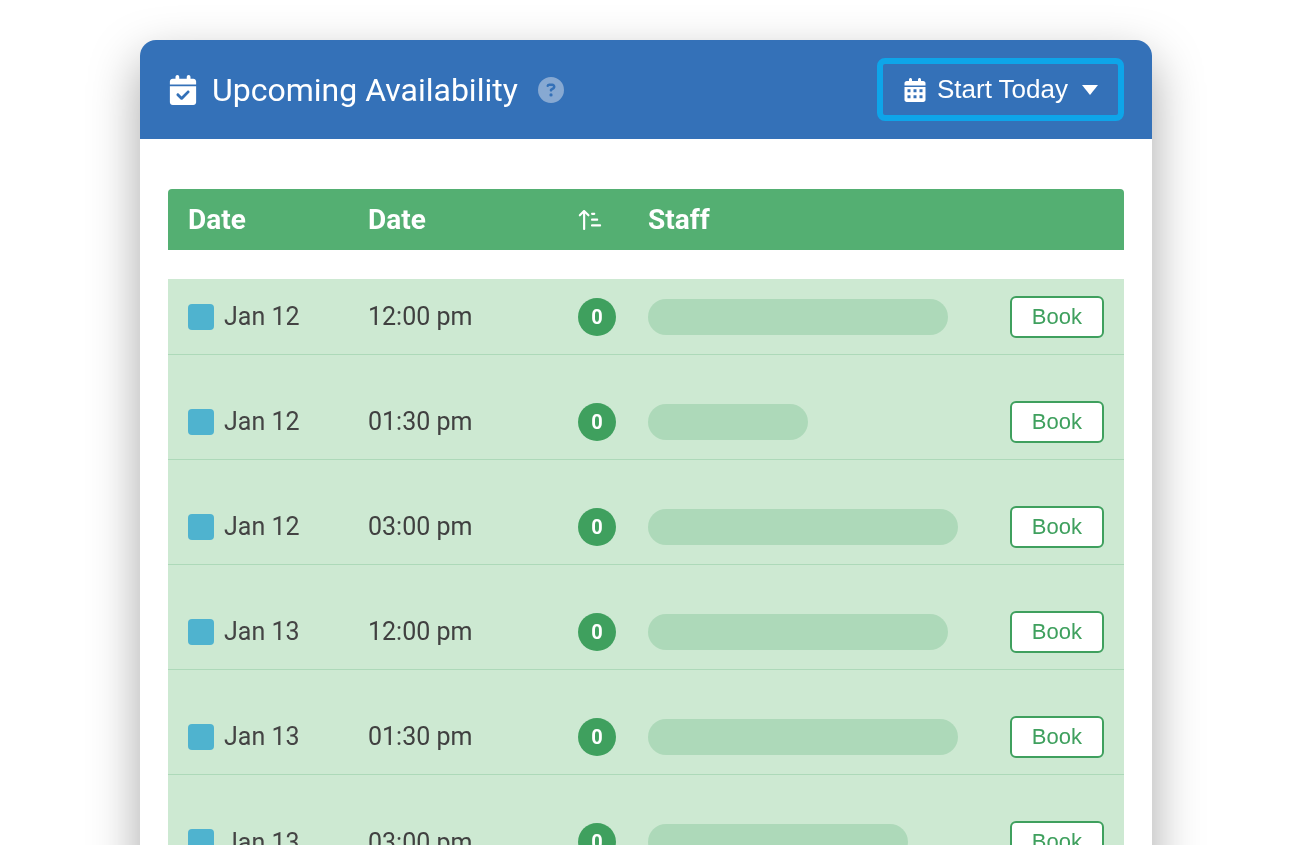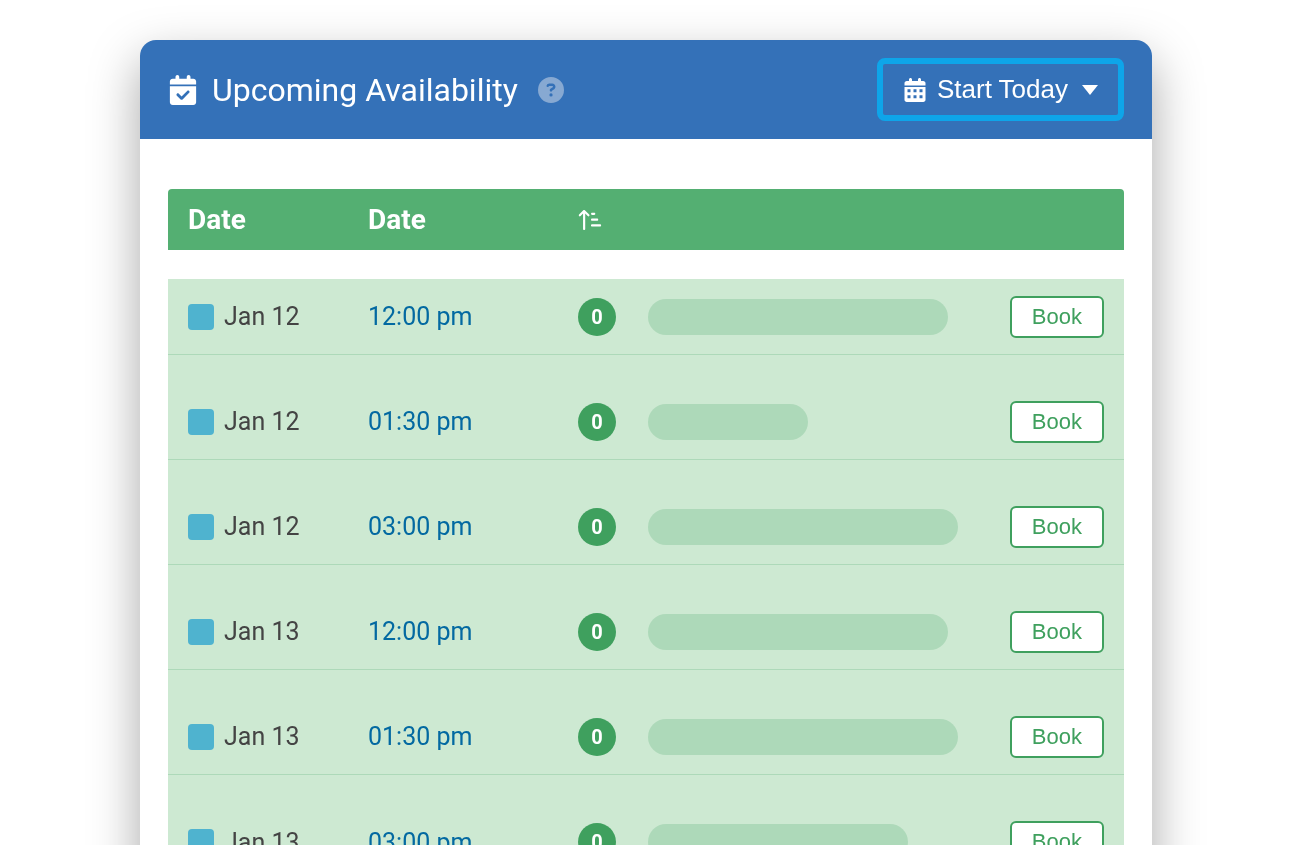--- a/index.html
+++ b/index.html
@@ -125,21 +125,21 @@
     }
     .color-swatch {
       width: 26px;
       height: 26px;
       background: #4FB3CF;
       border-radius: 4px;
       flex-shrink: 0;
     }
     .time-cell {
       font-size: 25px;
-      color: #0369a1;
+      color: #404040;
     }
     .badge-cell {
       display: flex;
       align-items: center;
     }
     .count-badge {
       background: #3FA05E;
       color: #fff;
       border-radius: 50%;
       width: 38px;
@@ -200,20 +200,21 @@
   <div class="panel-body">
     <div class="table-container">
       <div class="table-head">
         <div>Date</div>
         <div>Date</div>
         <div>
           <svg class="sort-icon" viewBox="0 0 576 512">
             <path d="M151 41c-9.4-9.4-24.6-9.4-33.9 0L23 135c-9.4 9.4-9.4 24.6 0 33.9s24.6 9.4 33.9 0l55-55V456c0 13.3 10.7 24 24 24s24-10.7 24-24V113.9l55 55c9.4 9.4 24.6 9.4 33.9 0s9.4-24.6 0-33.9L151 41zM312 96c-13.3 0-24 10.7-24 24s10.7 24 24 24h48c13.3 0 24-10.7 24-24s-10.7-24-24-24H312zm0 128c-13.3 0-24 10.7-24 24s10.7 24 24 24H424c13.3 0 24-10.7 24-24s-10.7-24-24-24H312zm0 128c-13.3 0-24 10.7-24 24s10.7 24 24 24H488c13.3 0 24-10.7 24-24s-10.7-24-24-24H312z"></path>
           </svg>
         </div>
+        <div>Staff</div>
         <div></div>
       </div>
       <div class="table-body" id="table-body">
 
       <div class="table-row">
     <div class="date-cell">
       <span class="color-swatch"></span>
       <span>Jan 12</span>
     </div>
     <div class="time-cell">12:00 pm</div>

